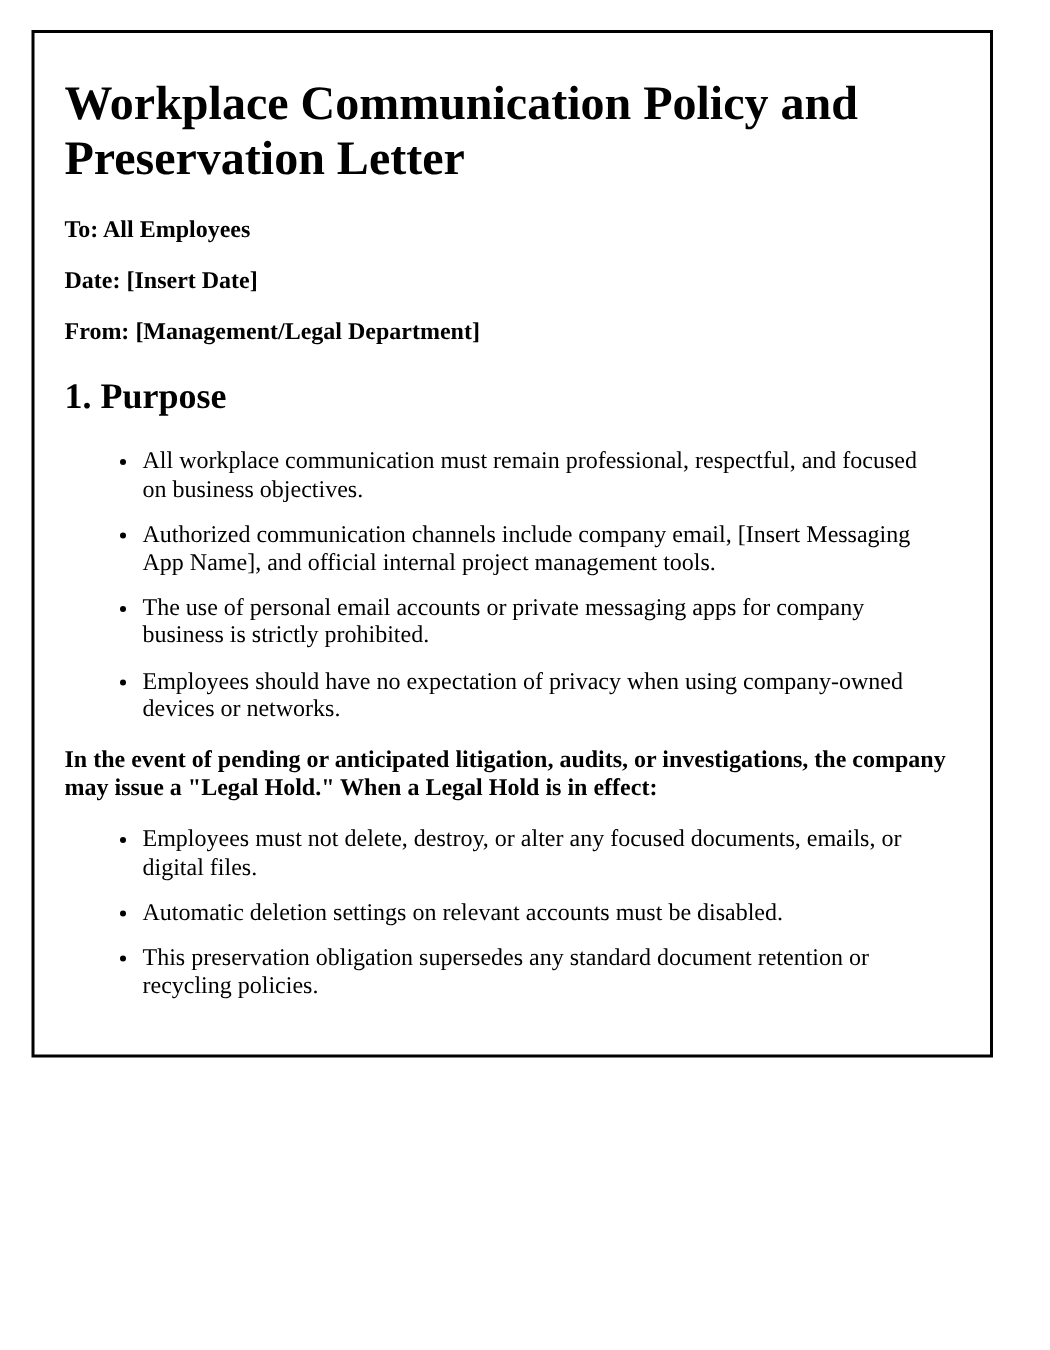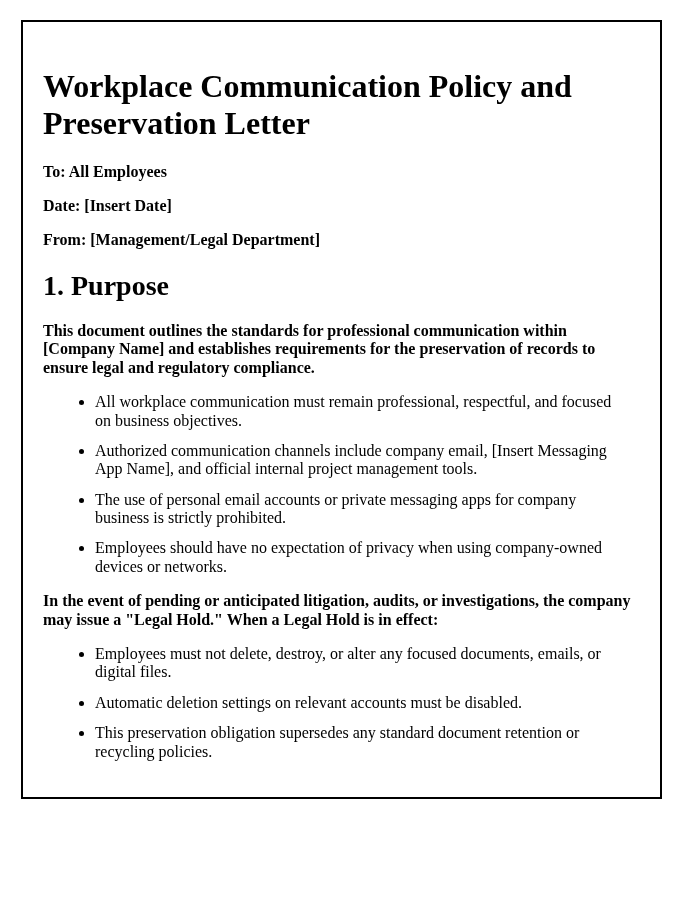--- a/index.html
+++ b/index.html
@@ -17,31 +17,31 @@
   }
   
   .viewport {
     height: 800px;
     overflow: hidden;
     background: #ffffff;
   }
   .document {
     margin: 20px 38px 0 21px;   
     border: 2px solid #000000;
-    padding: 25px 20px 20px 20px;
+    padding: 7px 20px 20px 20px;
     background: #ffffff;
   }
   h1.doc-title {
     font-size: 32px;
     line-height: 1.15;
     font-weight: bold;
     margin: 21px 0;
   }
   h2.section-heading {
-    font-size: 28px;
+    font-size: 24px;
     line-height: 1.15;
     font-weight: bold;
     margin: 20px 0;
   }
   p.body-text, p.meta-line {
     font-size: 16px;
     line-height: 1.15;
     margin: 16px 0;
     font-weight: bold;
   }
@@ -68,21 +68,20 @@
 
       <p class="meta-line"><strong>To:</strong> <span>All Employees</span></p>
 
       <p class="meta-line"><strong>Date:</strong> <span>[Insert Date]</span></p>
 
       <p class="meta-line"><strong>From:</strong> <span>[Management/Legal Department]</span></p>
 
 
       <h2 class="section-heading">1. Purpose</h2>
 
-      <p class="body-text">This document outlines the standards for professional communication within [Company Name] and establishes requirements for the preservation of records to ensure legal and regulatory compliance.</p>
 
 
       <ul class="bullet-list">
         <li>All workplace communication must remain professional, respectful, and focused on business objectives.</li>
         <li>Authorized communication channels include company email, [Insert Messaging App Name], and official internal project management tools.</li>
         <li>The use of personal email accounts or private messaging apps for company business is strictly prohibited.</li>
         <li>Employees should have no expectation of privacy when using company-owned devices or networks.</li>
       </ul>
 
 

